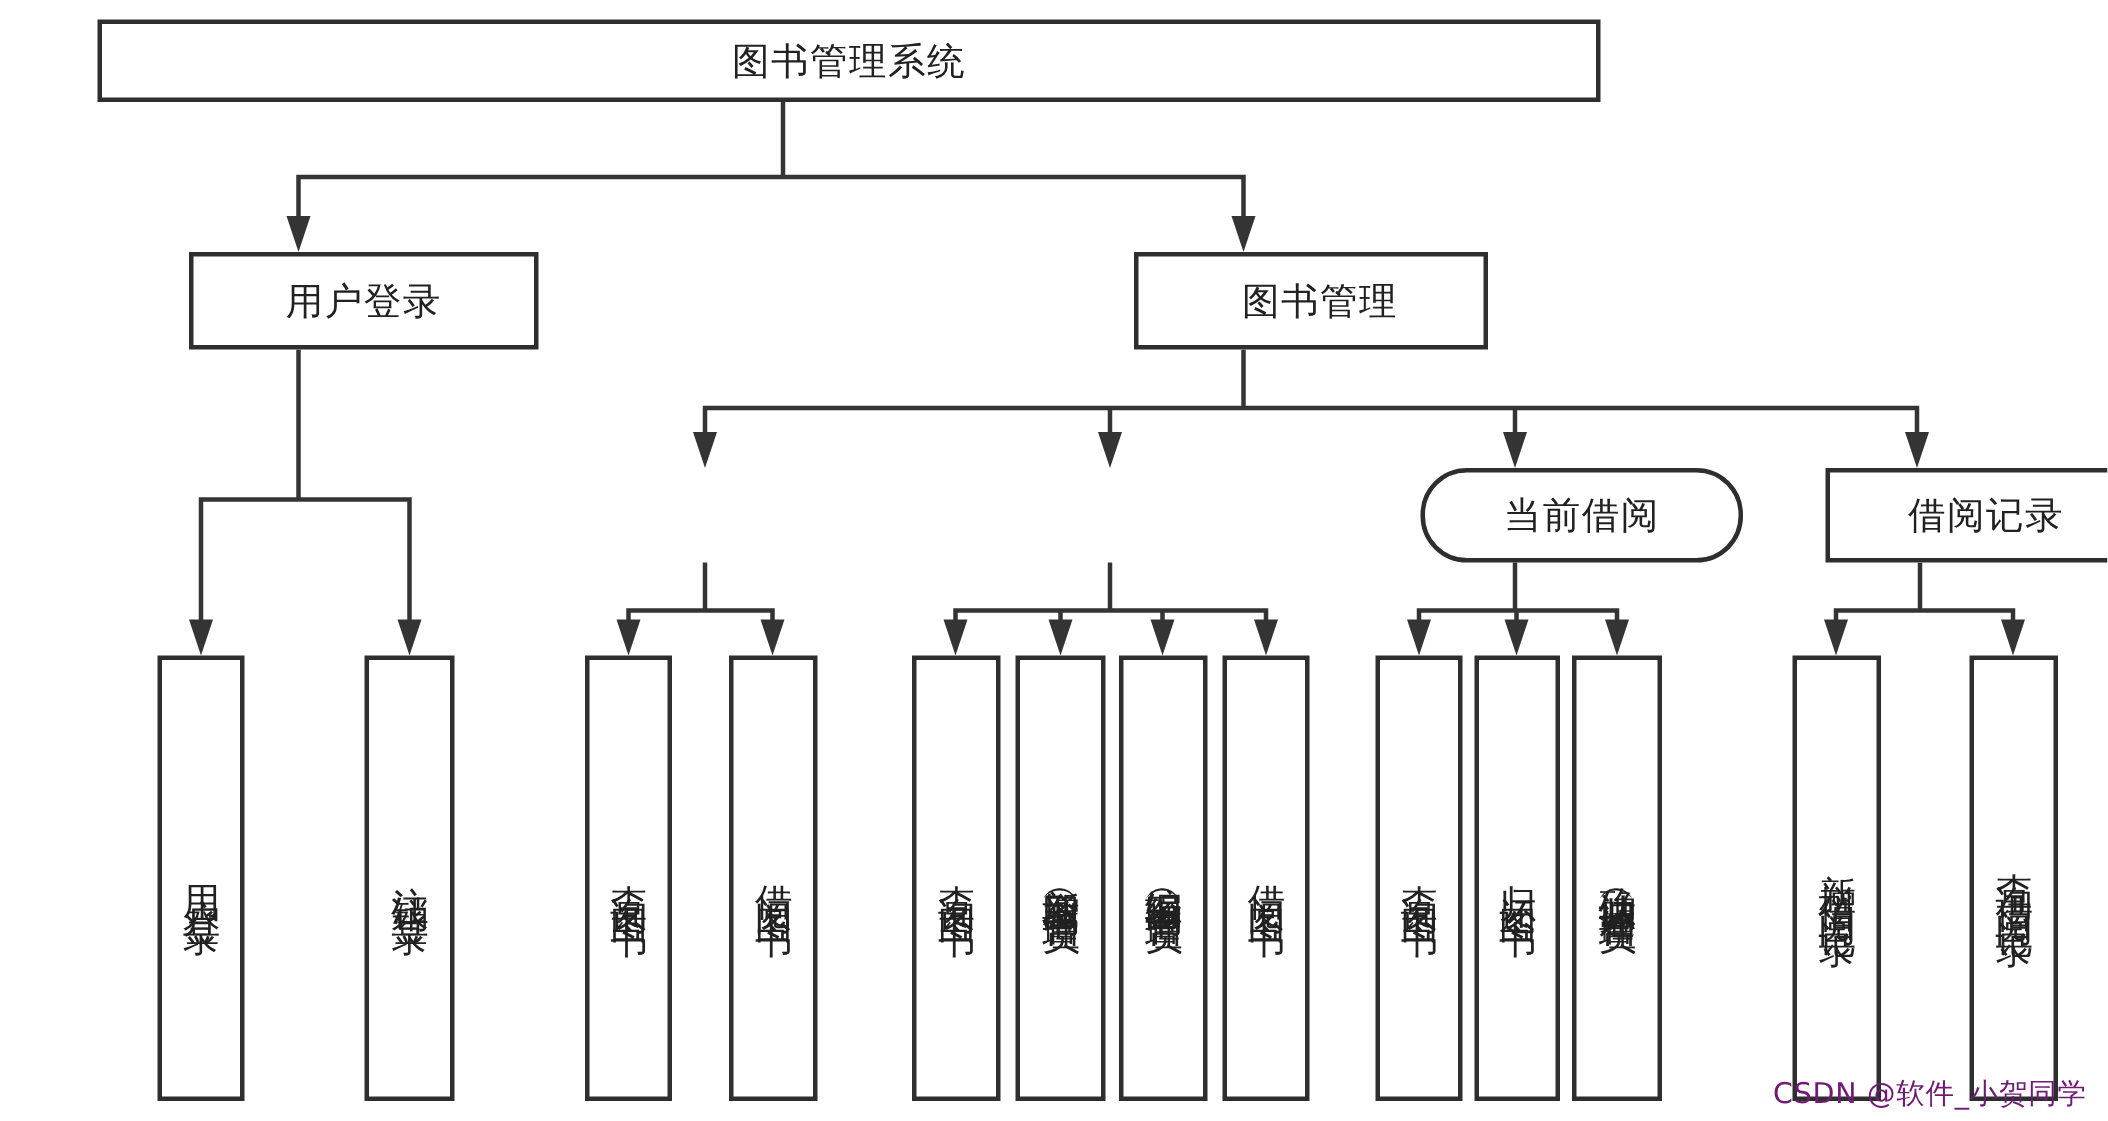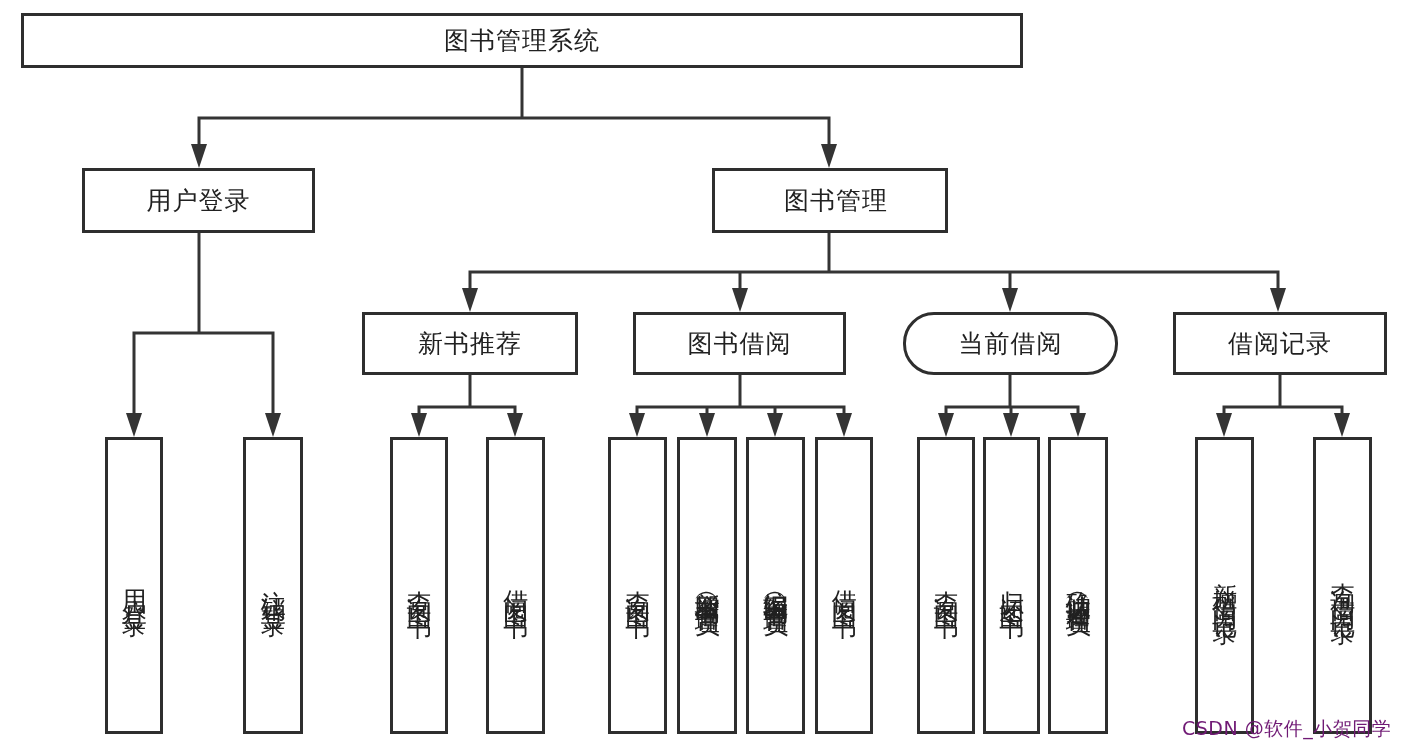--- a/index.html
+++ b/index.html
@@ -21,21 +21,21 @@
     position: absolute;
     box-sizing: border-box;
     background: #ffffff;
     border: 3px solid #2e2e2e;
     display: flex;
     align-items: center;
     justify-content: center;
     color: #212121;
     z-index: 2;
   }
-  .hbox { font-size: 25px; letter-spacing: 1px; white-space: nowrap; }
+  .hbox { font-size: 25px; letter-spacing: 1px; white-space: nowrap; margin-left: 44px; }
   .vbox { z-index: 2; }
   .vbox .vtext {
     writing-mode: vertical-rl;
     text-orientation: mixed;
     font-size: 25px;
     letter-spacing: 8px;
     line-height: 1.1;
     white-space: nowrap;
   }
   .vbox .vtext.tight { letter-spacing: 3px; }
@@ -144,26 +144,20 @@
     <span>图书管理系统</span>
   </div>
 
   <div class="box hbox n-login">
     <span>用户登录</span>
   </div>
   <div class="box hbox n-mgmt">
     <span>图书管理</span>
   </div>
 
-  <div class="box hbox n-rec">
-    <span>新书推荐</span>
-  </div>
-  <div class="box hbox n-borrow">
-    <span>图书借阅</span>
-  </div>
   <div class="box hbox n-cur">
     <span>当前借阅</span>
   </div>
   <div class="box hbox n-rec2">
     <span>借阅记录</span>
   </div>
 
   <div class="box vbox leaf n-a1">
     <span class="vtext">用户登录</span>
   </div>

